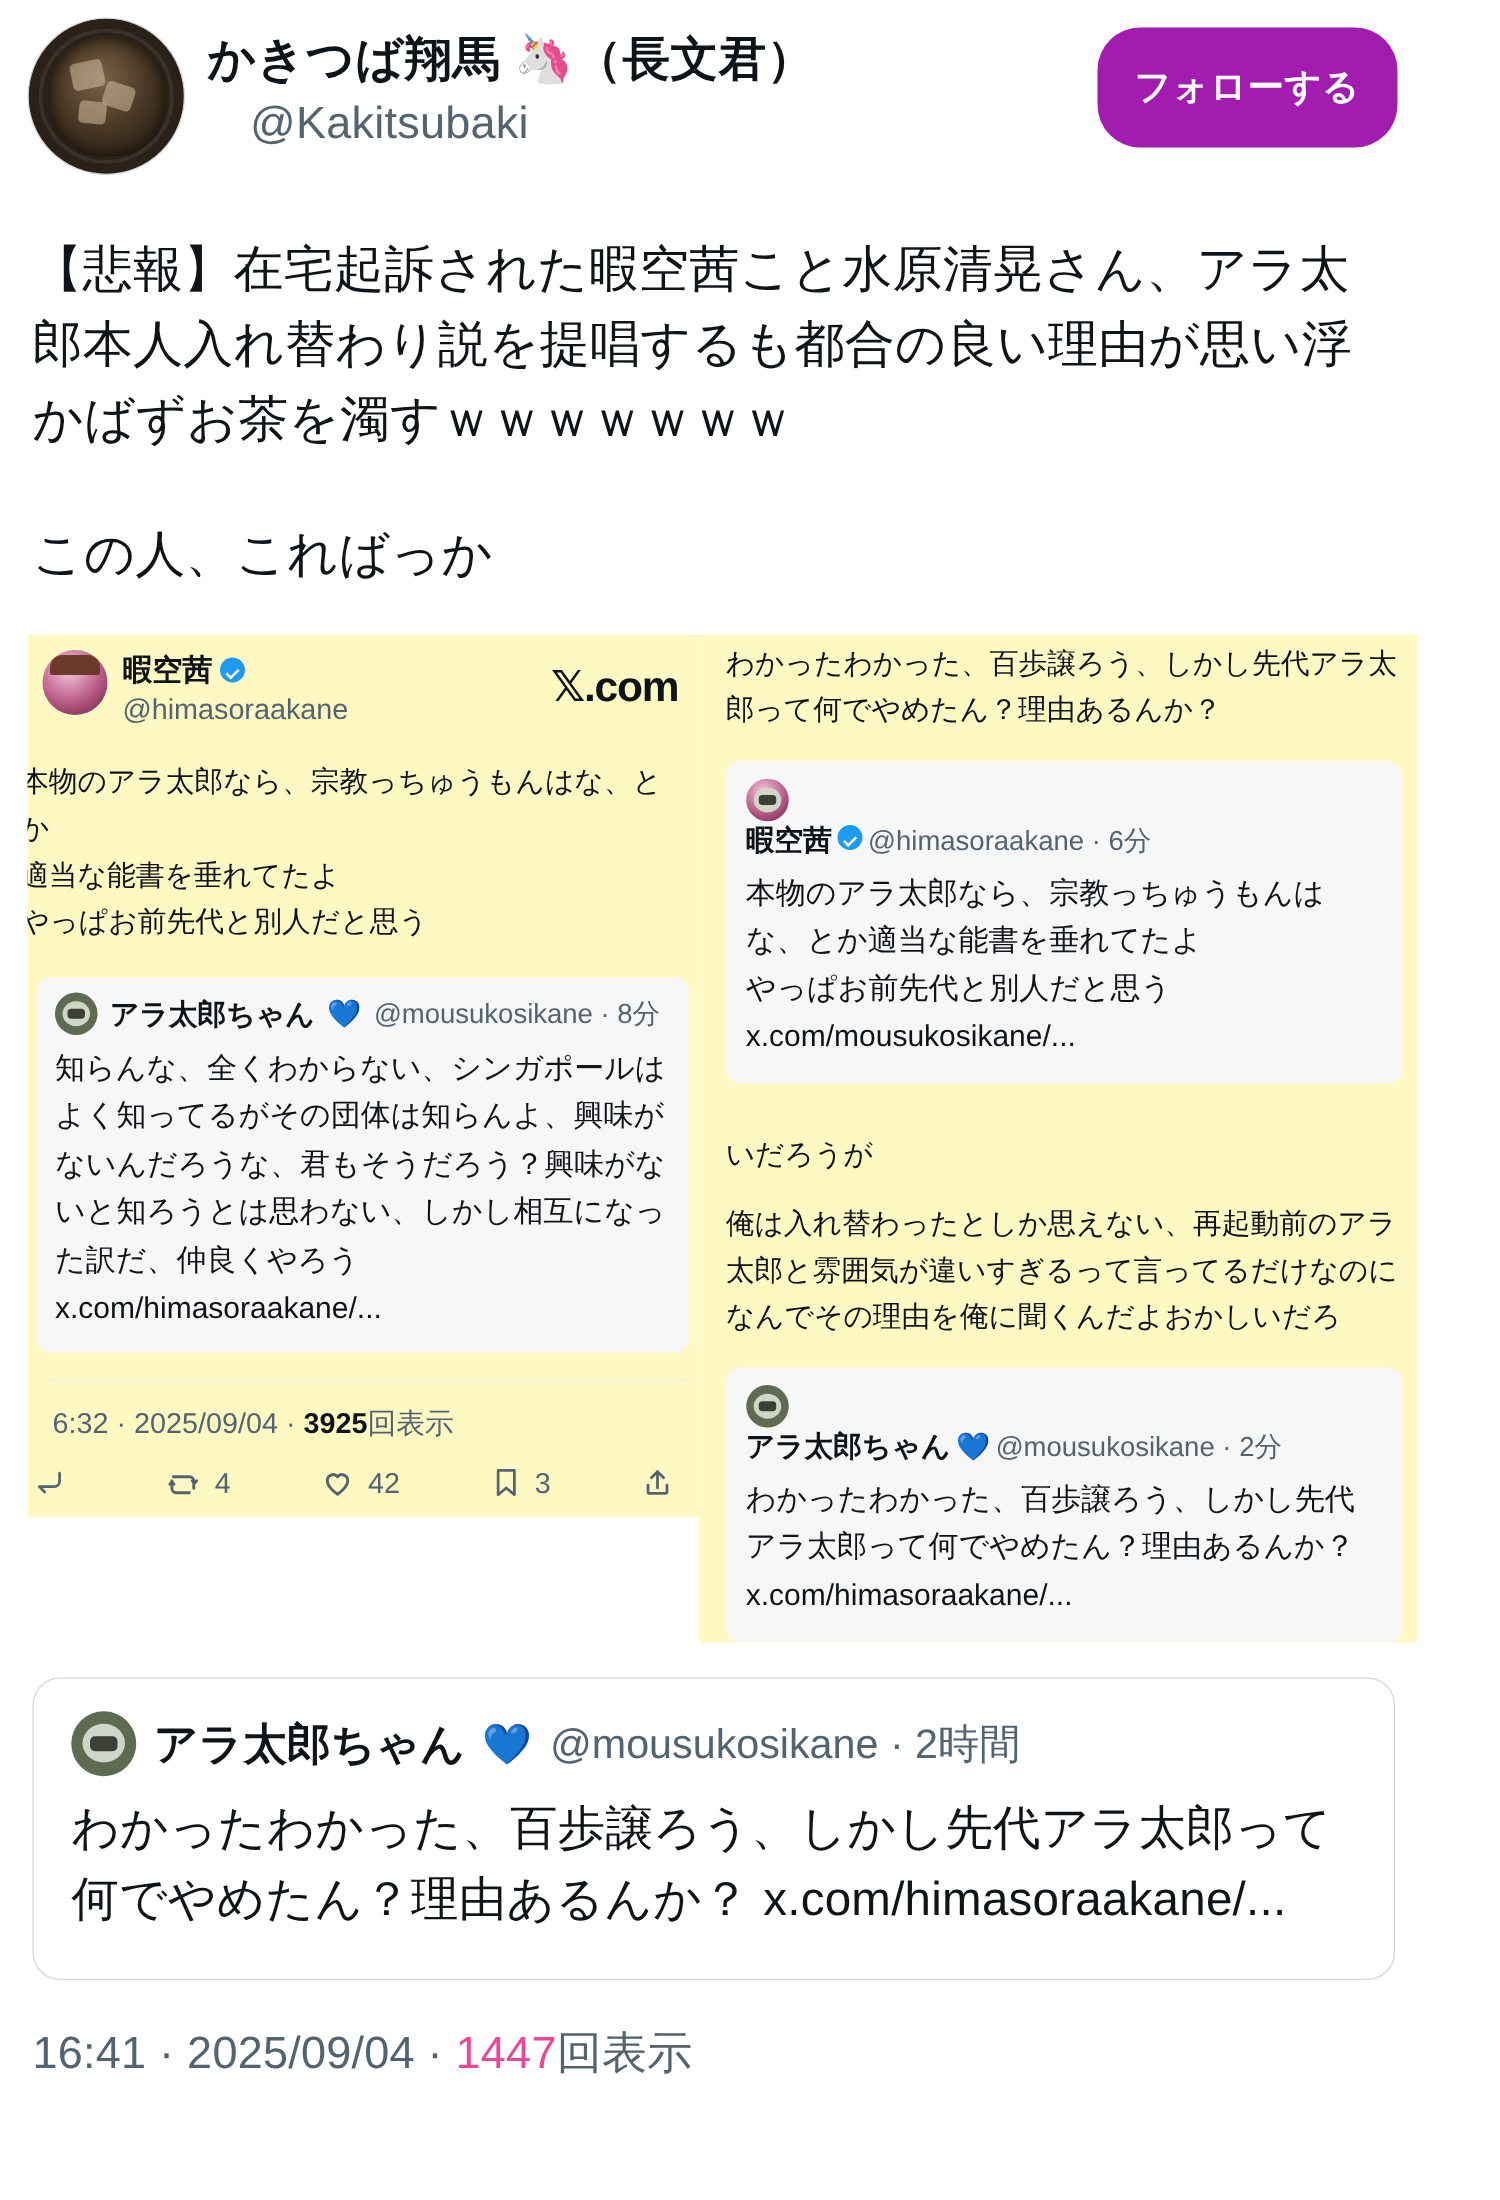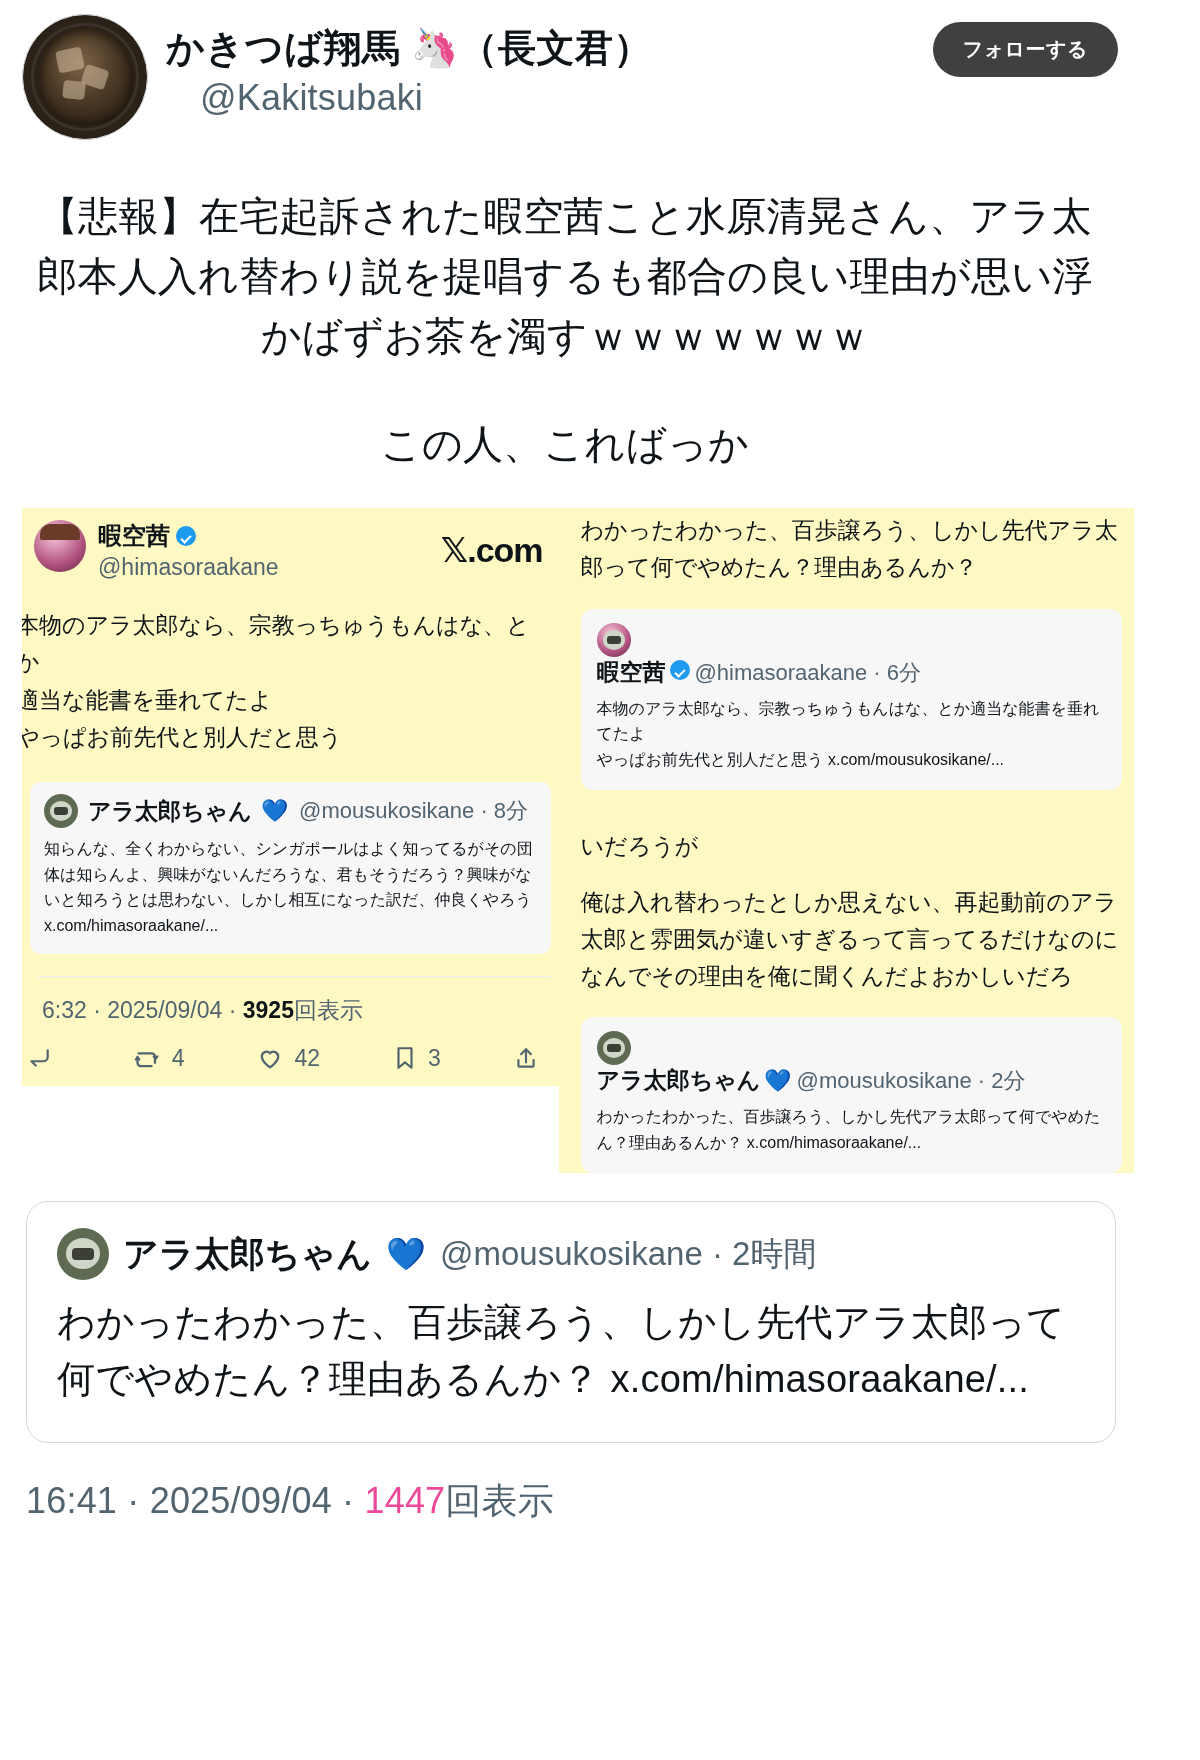--- a/index.html
+++ b/index.html
@@ -62,39 +62,38 @@
     color: #536471;
     line-height: 1.3;
     margin-top: 4px;
     letter-spacing: .2px;
     margin-left: 34px;
   }
   .follow-btn {
     position: absolute;
     right: 26px;
     top: 22px;
-    background: #404040;
+    background: #a21caf;
     color: #fff;
     border: none;
     border-radius: 34px;
-    padding: 14px 30px;
-    font-size: 20px;
+    padding: 28px 30px;
+    font-size: 29px;
     font-weight: 700;
     font-family: inherit;
     cursor: pointer;
     letter-spacing: .5px;
   }
 
   
   .tw-body {
     padding: 46px 40px 0 26px;
     font-size: 40px;
     line-height: 1.5;
     letter-spacing: .2px;
-    text-align: center;
   }
   .tw-body p + p { margin-top: 48px; }
 
   
   .shots {
     display: flex;
     gap: 0;
     margin: 34px 0 0 0;
     padding: 0 10px 0 22px;
     align-items: flex-start;
@@ -165,21 +164,21 @@
     content:""; position:absolute; left:6px; top:7px; width:22px; height:20px;
     border-radius:50%; background:#cfd6c8;
   }
   .q-av::after{
     content:""; position:absolute; left:10px; top:13px; width:14px; height:8px;
     background:#3b3f35; border-radius:3px;
   }
   .q-name { font-size: 23px; font-weight: 700; }
   .q-heart { color: #1d9bf0; font-size: 22px; }
   .q-handle { font-size: 22px; color: #536471; font-weight: 400; }
-  .q-text { font-size: 16px; line-height: 1.6; margin-top: 8px; }
+  .q-text { font-size: 24px; line-height: 1.6; margin-top: 8px; }
 
   .ls-meta {
     border-top: 1px solid #eceff1;
     margin: 22px 8px 0 16px;
     padding: 18px 0 0 4px;
     font-size: 23px; color: #536471;
   }
   .ls-meta b { color: #0f1419; font-weight: 700; }
   .ls-actions {
     display: flex; align-items: center; gap: 0;

